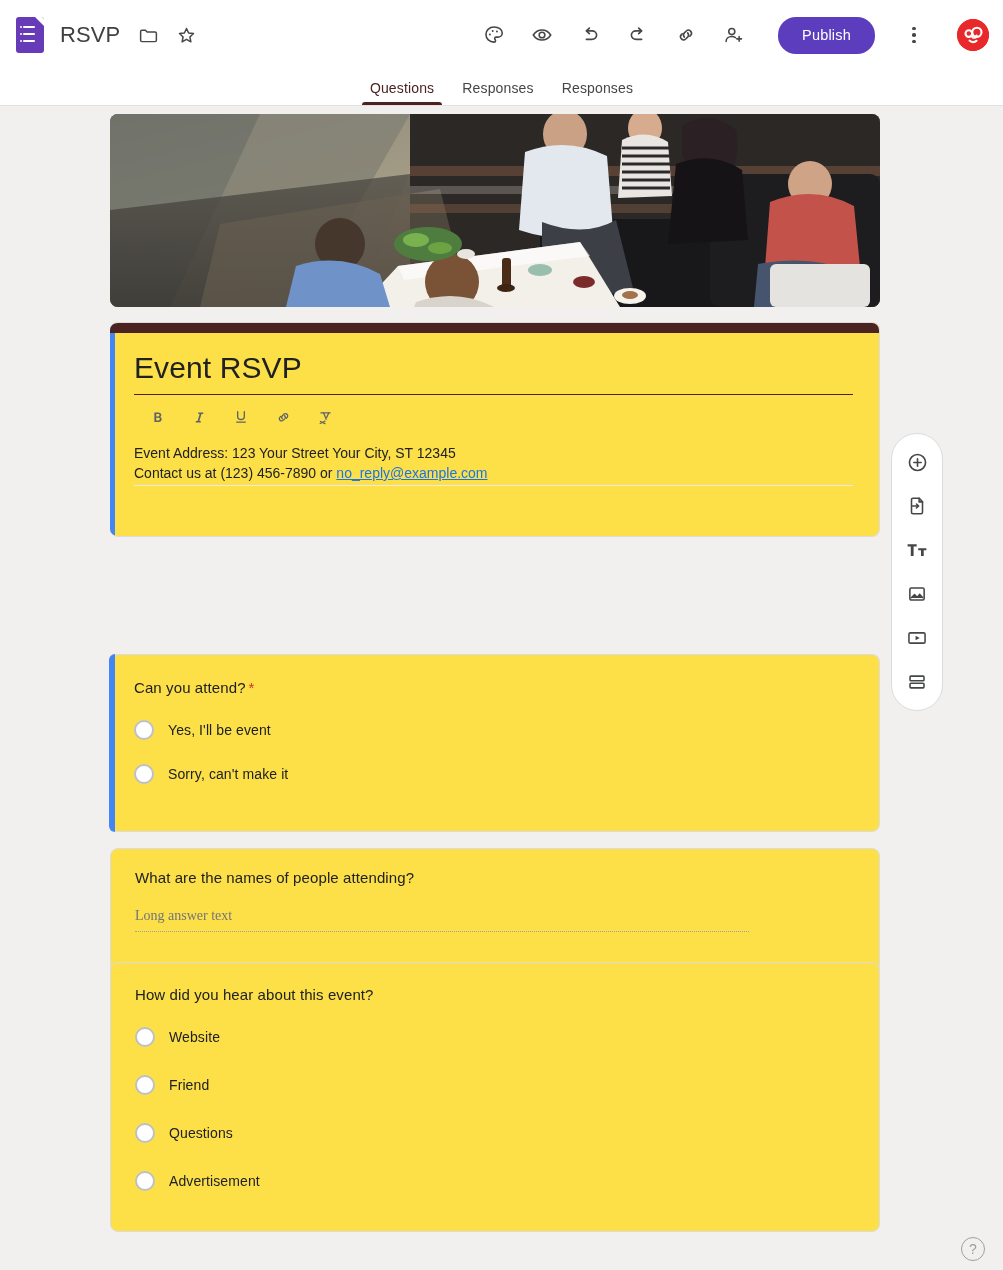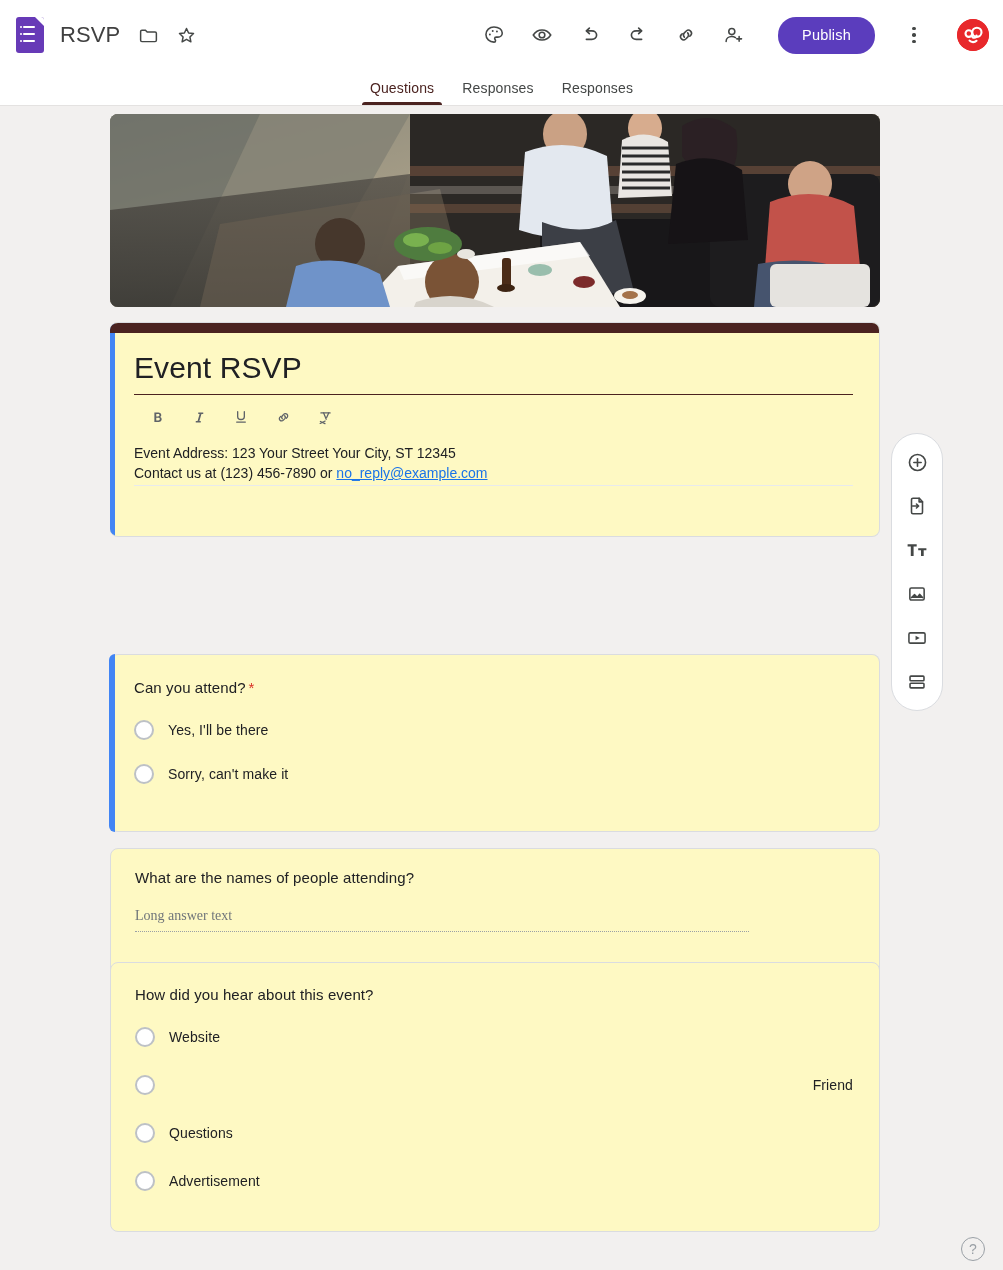--- a/index.html
+++ b/index.html
@@ -146,21 +146,21 @@
     border-radius: 8px;
     overflow: hidden;
     background: #6b6257;
   }
   .banner svg { display: block; width: 100%; height: 100%; }
 
   .card {
     position: absolute;
     left: 110px;
     width: 770px;
-    background: #fef9c3;
+    background: #fde047;
     border: 1px solid #dadce0;
     border-radius: 8px;
   }
   .card.selected {
     border-left: none;
     padding-left: 0;
   }
   .card.selected::before {
     content: "";
     position: absolute;
@@ -494,21 +494,21 @@
     </div>
   </div>
 
   <div class="card selected c-attend">
     <div style="padding:24px 26px 0 24px;">
       <div class="q-title">
         <span>Can you attend?</span><span class="req-star">*</span>
       </div>
       <div class="opt-row" style="margin-top:24px;">
         <span class="radio"></span>
-        <span class="opt-label">Yes,  I'll be there</span>
+        <span class="opt-label">Yes,  I'll be event</span>
       </div>
       <div class="opt-row" style="margin-top:24px;">
         <span class="radio"></span>
         <span class="opt-label">Sorry, can't make it</span>
       </div>
     </div>
   </div>
 
   <div class="card c-names">
     <div style="padding:20px 26px 0 24px;">
@@ -519,21 +519,21 @@
     </div>
   </div>
 
   <div class="card c-hear">
     <div style="padding:23px 26px 0 24px;">
       <div class="q-title">How did you hear about this event?</div>
       <div class="opt-row" style="margin-top:24px;">
         <span class="radio"></span>
         <span class="opt-label">Website</span>
       </div>
-      <div class="opt-row" style="margin-top:28px;justify-content:space-between;">
+      <div class="opt-row" style="margin-top:28px;">
         <span class="radio"></span>
         <span class="opt-label">Friend</span>
       </div>
       <div class="opt-row" style="margin-top:28px;">
         <span class="radio"></span>
         <span class="opt-label">Questions</span>
       </div>
       <div class="opt-row" style="margin-top:28px;">
         <span class="radio"></span>
         <span class="opt-label">Advertisement</span>

